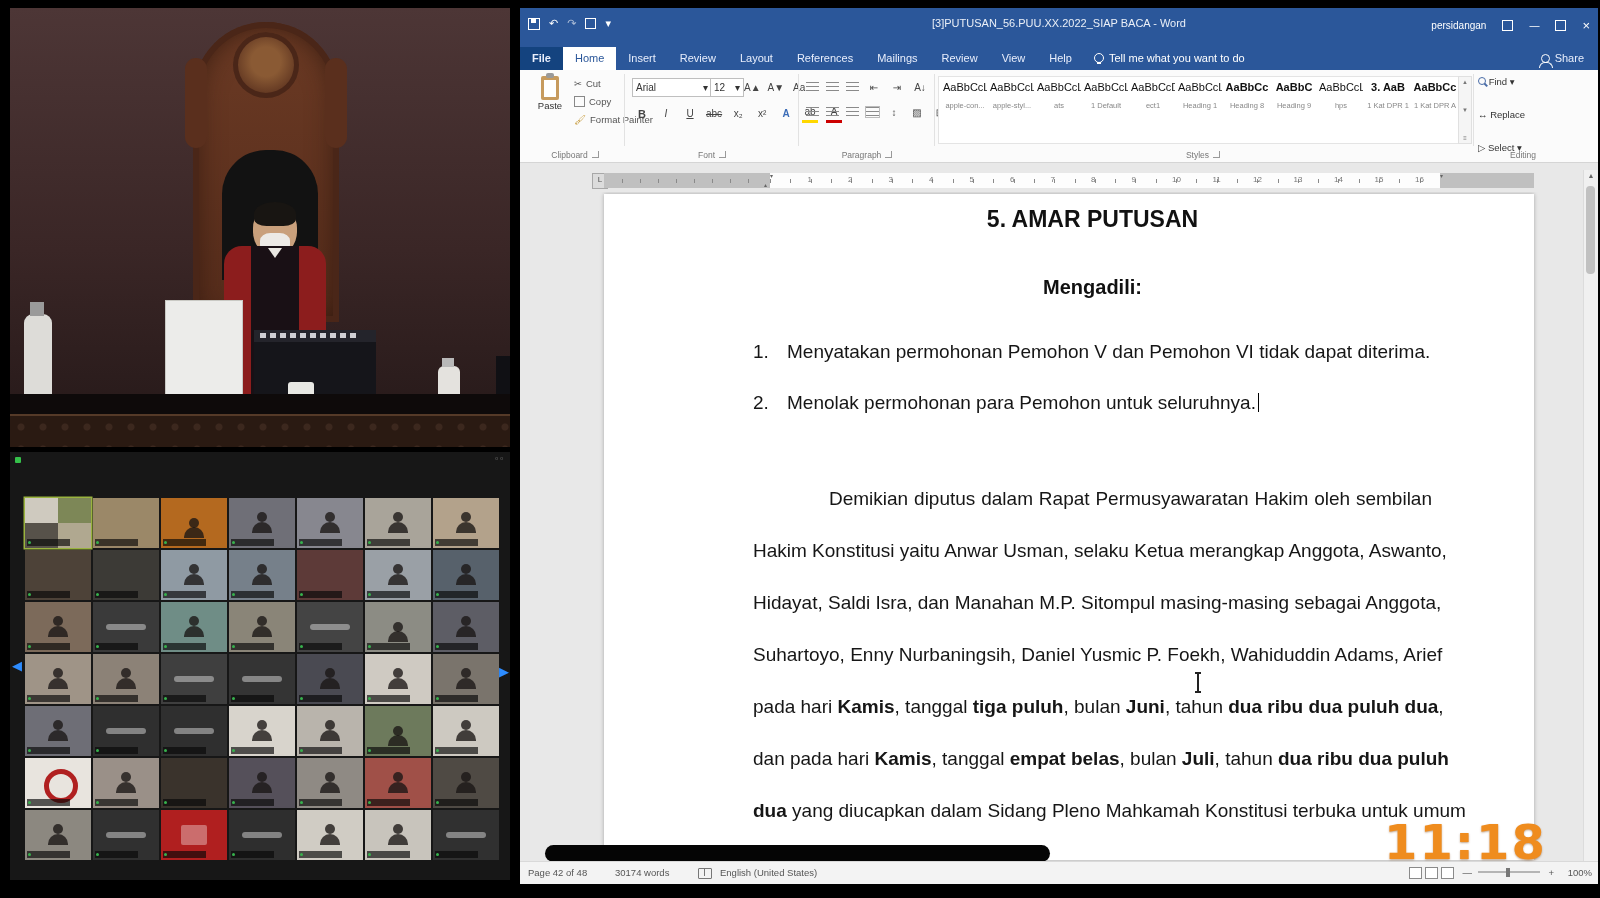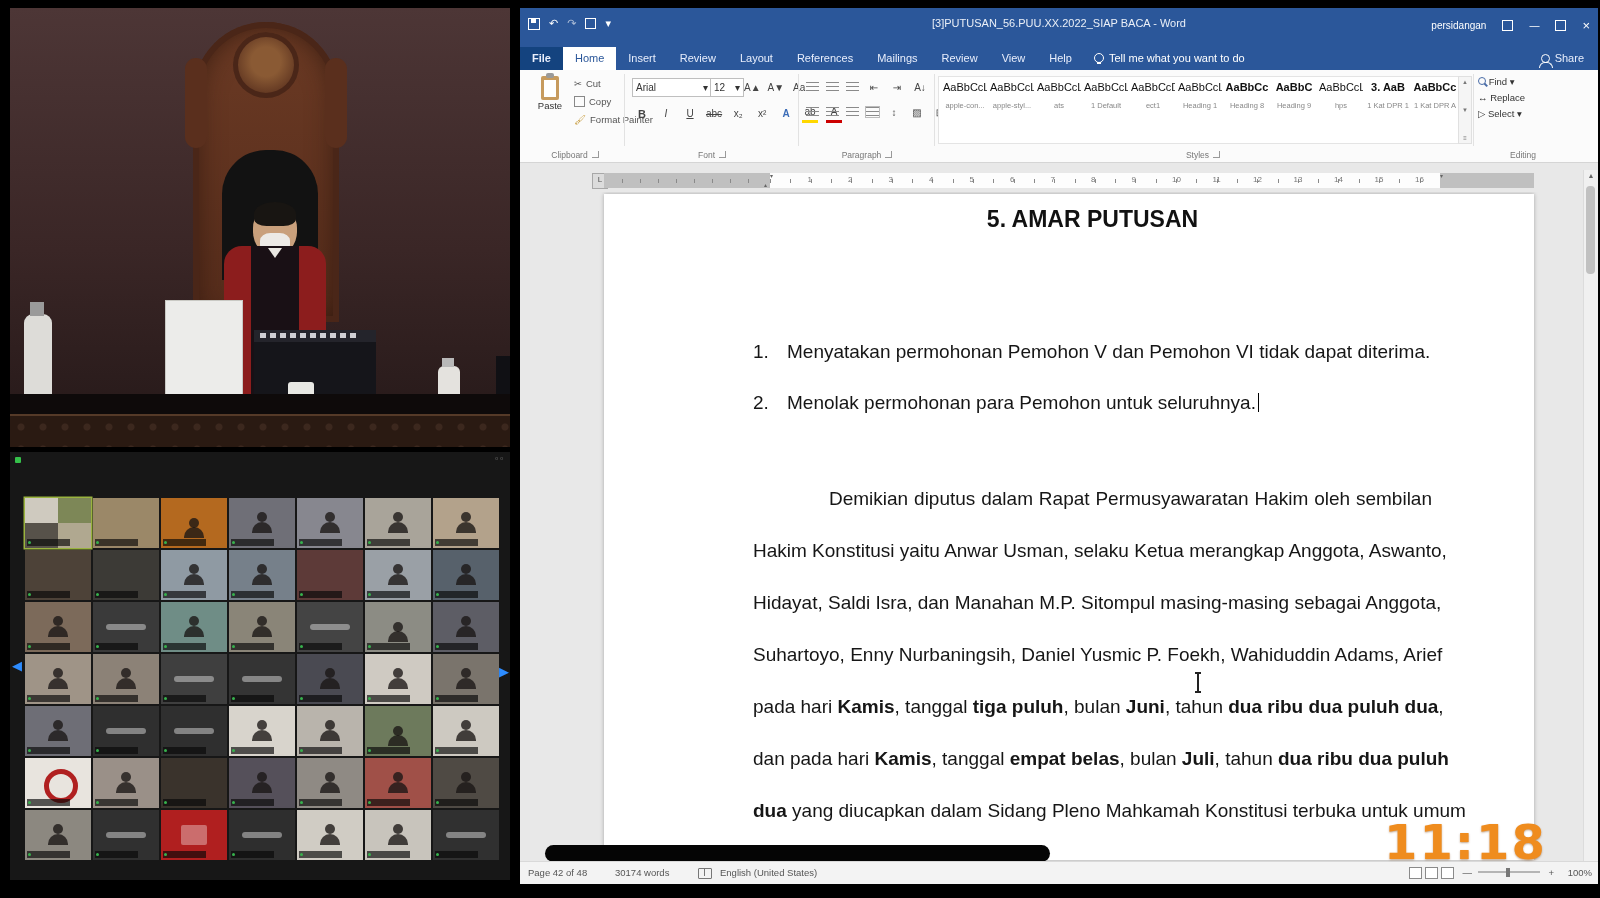--- a/index.html
+++ b/index.html
@@ -121,21 +121,21 @@
   .bars{display:inline-block;width:13px;height:10px;
         background:repeating-linear-gradient(to bottom,#8a8a8a 0 1.5px,transparent 1.5px 4px);}
   #stylechips{position:absolute;left:418px;top:6px;width:518px;height:62px;display:flex;gap:3px;
         overflow:hidden;background:#fff;border:1px solid #e4e4e4;padding:4px 2px 0 4px;}
   .chip{width:44px;text-align:center;cursor:pointer;}
   .chip .pv{font-size:11px;color:#111;white-space:nowrap;overflow:hidden;}
   .chip .nm{font-size:7.5px;color:#888;white-space:nowrap;overflow:hidden;margin-top:8px;}
   .stylescroll{position:absolute;left:938px;top:6px;width:12px;height:62px;border:1px solid #e0e0e0;
         background:#f5f5f5;display:flex;flex-direction:column;align-items:center;justify-content:space-between;
         font-size:6px;color:#777;padding:2px 0;}
-  .editing{position:absolute;left:958px;top:6px;display:flex;flex-direction:column;gap:5px;font-size:9.5px;color:#333;}
+  .editing{position:absolute;left:958px;top:6px;display:flex;flex-direction:column;gap:22px;font-size:9.5px;color:#333;}
   .mag{display:inline-block;width:6px;height:6px;border:1.5px solid #4a6da7;border-radius:50%;position:relative;}
   .mag::after{content:"";position:absolute;left:5px;top:6px;width:4px;height:1.5px;background:#4a6da7;transform:rotate(45deg);}
   .rulerrow{position:absolute;left:0;top:162px;width:100%;height:22px;}
   .tabsel{position:absolute;left:72px;top:3px;width:14px;height:14px;background:#dcdcdc;
         border:1px solid #a8a8a8;color:#555;font-size:8px;line-height:12px;text-align:center;}
   .ruler{position:absolute;left:84px;top:3px;width:930px;height:15px;background:#c0c0c0;overflow:hidden;}
   .ruler .white{position:absolute;left:166px;top:0;width:670px;height:15px;background:#fdfdfd;}
   .rtick{position:absolute;top:6px;width:1px;height:4px;background:#8a8a8a;}
   .rnum{position:absolute;top:2px;font-size:8px;color:#777;}
   .imark{position:absolute;font-size:6px;color:#666;}
@@ -605,20 +605,21 @@
           <span class="rnum" style="left: 811px;">16</span>
           <span class="imark" style="left: 166px; top: -1px;">▾</span>
           <span class="imark" style="left: 160px; top: 8px;">▴</span>
           <span class="imark" style="left: 836px; top: -1px;">▾</span>
         </div>
     </div>
 
     <div class="docarea">
       <div class="page">
         <div class="h1">5. AMAR PUTUSAN</div>
+        <div class="h2">Mengadili:</div>
         <div id="dlist">
             <div class="lirow">
               <span class="n">1.</span>
               <span>Menyatakan permohonan Pemohon V dan Pemohon VI tidak dapat diterima.</span>
             </div>
             <div class="lirow">
               <span class="n">2.</span>
               <span>Menolak permohonan para Pemohon untuk seluruhnya.<span class="caret"></span></span>
             </div>
           </div>

